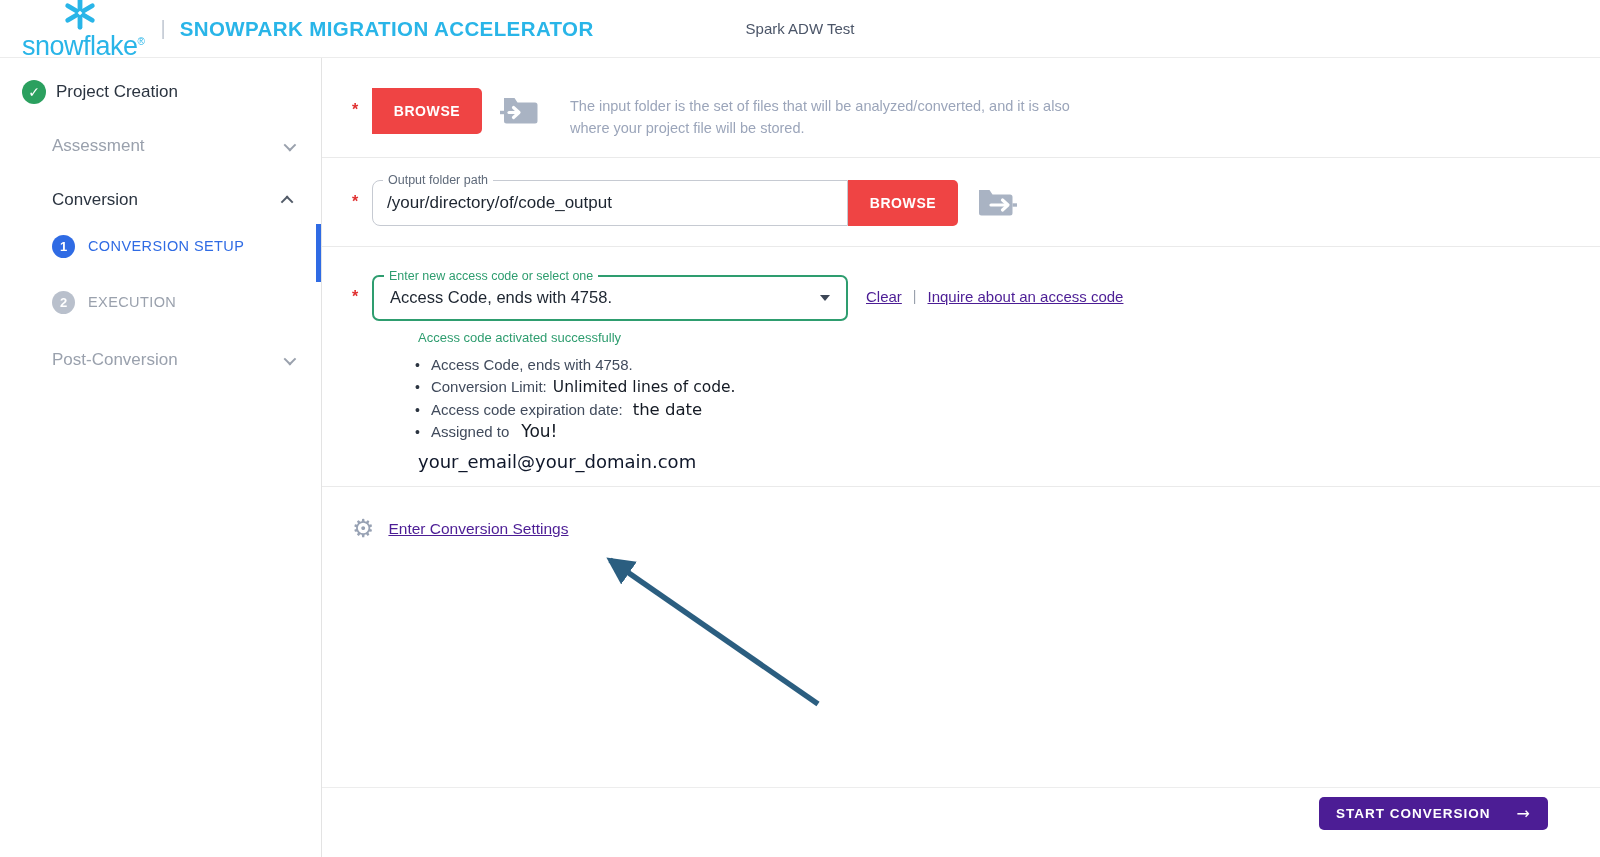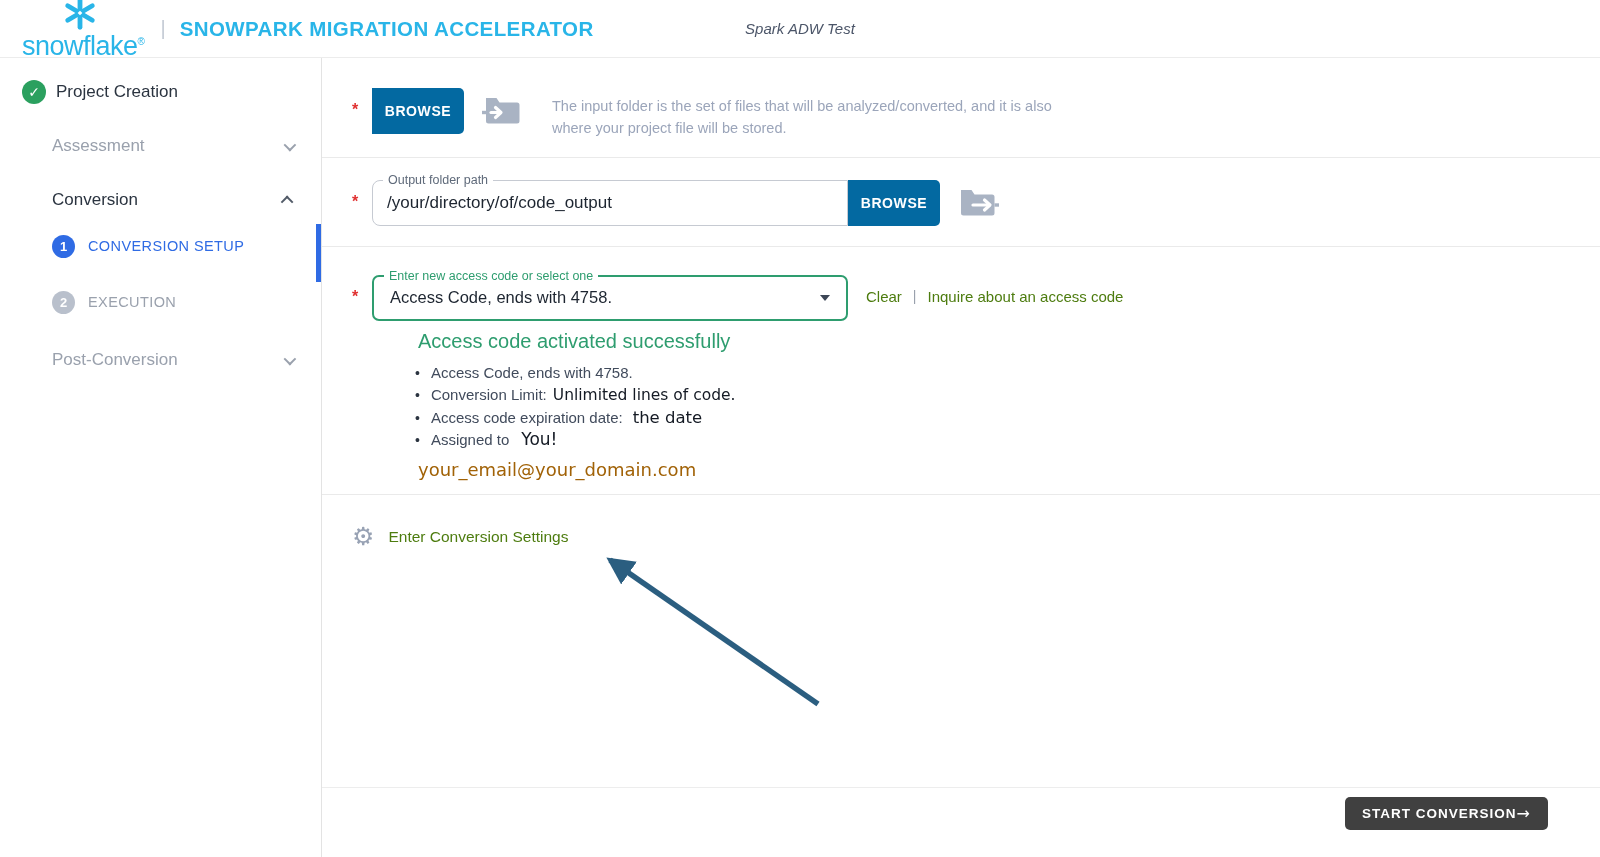--- a/index.html
+++ b/index.html
@@ -7,21 +7,21 @@
   body { font-family:"Liberation Sans","DejaVu Sans",sans-serif; color:#2b3440; }
   .app { position:relative; width:1600px; height:857px; background:#fff; overflow:hidden; }
 
   
   .header { position:relative; height:58px; display:flex; align-items:center; padding:0 16px; border-bottom:1px solid #ececec; background:#fff; }
   .logo-wrap { display:flex; align-items:center;flex-direction:column; }
   .brand-text { font-size:27px; color:#29B5E8; letter-spacing:-0.5px; margin-left:6px; }
   .brand-text sup { font-size:10px; }
   .header-pipe { color:#c3cad4; font-size:20px; margin:0 14px 0 16px; font-weight:300; }
   .app-title { color:#29B5E8; font-size:20.5px; font-weight:700; letter-spacing:0.4px; }
-  .project-name { position:absolute; left:0; right:0; text-align:center; font-size:15px; color:#4b5568; pointer-events:none;font-style:italic; }
+  .project-name { position:absolute; left:0; right:0; text-align:center; font-size:15px; color:#4b5568; pointer-events:none; }
 
   
   .body-row { display:flex; height:799px; }
   .sidebar { position:relative; width:322px; border-right:1px solid #e3e3e3; padding:20px 24px 0 22px; flex:none; }
   .main { position:relative; flex:1; }
 
   
   .side-item { display:flex; align-items:center; height:28px; }
   .side-item.spacer-a { margin-bottom:26px; }
   .side-item.spacer-b { margin-bottom:18px; }
@@ -42,58 +42,58 @@
   .active-bar { position:absolute; right:0; top:166px; width:5px; height:58px; background:#2F6BE4; }
 
   
   .section { padding-left:30px; }
   .sec-divider { border:none; border-top:1px solid #eaeaea; height:0; }
   .field-row { display:flex; align-items:flex-start; }
   .req { width:20px; padding-top:13px; color:#e03131; font-size:16px; font-weight:700; flex:none; }
   .field-outline { position:relative; display:flex; align-items:center; width:476px; height:46px; border:1px solid #c6cad2; border-radius:8px 0 0 8px; background:#fff; flex:none; }
   .float-label { position:absolute; top:-8px; left:10px; background:#fff; padding:0 5px; font-size:12.5px; color:#5f6a7a; white-space:nowrap; line-height:14px; }
   .field-input { flex:1; min-width:0; border:none; outline:none; background:transparent; font-family:inherit; font-size:17px; color:#1d2530; padding:0 14px; }
-  .browse-btn { width:92px; height:46px; flex:none; border:none; background:#0369a1; color:#fff; font-family:inherit; font-size:14px; font-weight:700; letter-spacing:0.6px; border-radius:0 5px 5px 0; cursor:pointer; }
+  .browse-btn { width:110px; height:46px; flex:none; border:none; background:#ef4444; color:#fff; font-family:inherit; font-size:14px; font-weight:700; letter-spacing:0.6px; border-radius:0 5px 5px 0; cursor:pointer; }
   .folder-icon { margin-left:18px; padding-top:5px; flex:none; }
   .helper-text { margin-left:30px; padding-top:7px; width:520px; font-size:14.5px; line-height:1.55; color:#9ba5ba; }
   .checkbox-row { display:flex; align-items:center; margin:14px 0 0 43px; }
   .checkbox { width:18px; height:18px; border:2px solid #5c6b84; border-radius:2px; background:#fff; flex:none; cursor:pointer; }
   .checkbox-label { font-size:15.5px; color:#2b3440; margin-left:12px; }
   .help-circle { width:17px; height:17px; border:1.5px solid #6a7486; border-radius:50%; color:#6a7486; font-size:11px; font-weight:700; display:flex; align-items:center; justify-content:center; margin-left:8px; cursor:pointer; }
 
   .sec-input { padding-top:30px; padding-bottom:17px; }
   .sec-output { padding-top:22px; padding-bottom:20px; }
   .sec-access { padding-top:28px; padding-bottom:14px; }
 
   
   .select-outline { position:relative; display:flex; align-items:center; width:476px; height:46px; border:2px solid #2E9D6F; border-radius:7px; background:#fff; padding:0 16px; flex:none; cursor:pointer; }
   .select-outline .float-label { color:#2E9D6F; }
   .select-value { flex:1; font-size:16.5px; color:#1d2530; }
   .caret-down { width:0; height:0; border-left:5.5px solid transparent; border-right:5.5px solid transparent; border-top:6.5px solid #3c4656; flex:none; }
   .links-row { display:flex; align-items:center; margin-left:18px; padding-top:13px; }
-  .text-link { color:#4d7c0f; font-size:15px; cursor:pointer; }
+  .text-link { color:#4c1d95; font-size:15px; text-decoration:underline; cursor:pointer; }
   .link-sep { color:#9aa1ad; margin:0 11px; font-size:14px; }
-  .status-msg { margin:9px 0 9px 66px; font-size:20px; color:#2E9D6F; }
+  .status-msg { margin:9px 0 9px 66px; font-size:13px; color:#2E9D6F; }
   .bullets { margin-left:63px; }
   .bullet-row { display:flex; align-items:baseline; font-size:15px; color:#414b5c; line-height:21.5px; }
   .bullet-row::before { content:"•"; color:#2b3440; margin-right:11px; font-size:14px; }
   .ph-value { font-family:"DejaVu Sans",sans-serif; color:#141a24; margin-left:6px; }
   .v-limit { font-size:15.5px; }
   .v-date { font-size:16.5px; margin-left:10px; }
   .v-you { font-size:17px; margin-left:12px; }
-  .email-line { margin:7px 0 0 66px; font-family:"DejaVu Sans",sans-serif; font-size:18px; color:#a16207; }
+  .email-line { margin:7px 0 0 66px; font-family:"DejaVu Sans",sans-serif; font-size:18px; color:#0f172a; }
 
   
   .settings-row { display:flex; align-items:center; margin:30px 0 0 30px; }
   .gear-glyph { font-family:"DejaVu Sans",sans-serif; font-size:25px; color:#98a2b4; line-height:24px; cursor:pointer; }
   .settings-link { margin-left:14px; font-size:15.5px; }
 
   
   .main-footer { position:absolute; left:0; right:0; top:729px; border-top:1px solid #ededed; padding:9px 52px 0 0; text-align:right; }
-  .start-btn { display:inline-flex; align-items:center; gap:0; background:#404040; color:#fff; border:none; border-radius:5px; height:33px; padding:0 17px; font-family:inherit; font-size:13.5px; font-weight:700; letter-spacing:1px; cursor:pointer; }
+  .start-btn { display:inline-flex; align-items:center; gap:26px; background:#4c1d95; color:#fff; border:none; border-radius:5px; height:33px; padding:0 17px; font-family:inherit; font-size:13.5px; font-weight:700; letter-spacing:1px; cursor:pointer; }
   .start-arrow { font-family:"DejaVu Sans",sans-serif; font-size:16px; font-weight:400; }
 
   .arrow-overlay { position:absolute; left:0; top:0; pointer-events:none; }
 </style>
 </head>
 <body>
 
 <div class="app">
 
   <div class="header">

